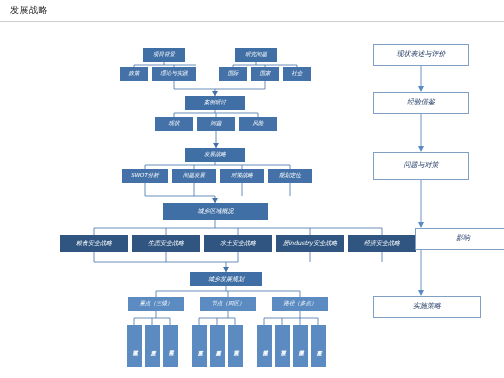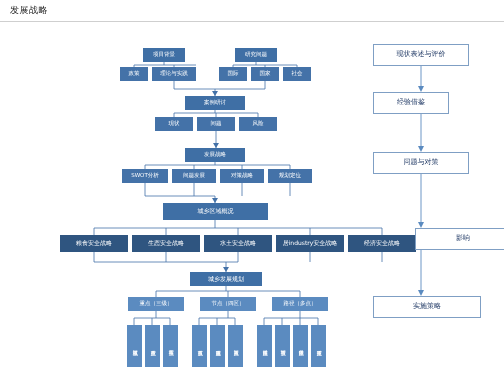--- a/index.html
+++ b/index.html
@@ -23,20 +23,21 @@
   }
   .node{
     position:absolute;
     box-sizing:border-box;
     display:flex;align-items:center;justify-content:center;
     text-align:center;
     color:#ffffff;
     line-height:1.05;
     overflow:hidden;
     white-space:pre-line;
+    font-style:italic;
   }
   .n-blue{background:#4472a8;}
   .n-dark{background:#2f5580;}
   .n-mid{background:#3f6fa5;}
   .n-light{background:#5b8bc0;}
   .n-outline{
     background:#ffffff;color:#1f3864;
     border:1px solid #7f9fc4;
   }
   .vert{
@@ -188,17 +189,17 @@
     <div class="node n-light vert" style="left: 210px; top: 325px; width: 15px; height: 42px; font-size: 5px;">重点廊道</div>
     <div class="node n-light vert" style="left: 228px; top: 325px; width: 15px; height: 42px; font-size: 5px;">重点片区</div>
     <div class="node n-light vert" style="left: 257px; top: 325px; width: 15px; height: 42px; font-size: 5px;">重点路径</div>
     <div class="node n-light vert" style="left: 275px; top: 325px; width: 15px; height: 42px; font-size: 5px;">重点环节</div>
     <div class="node n-light vert" style="left: 293px; top: 325px; width: 15px; height: 42px; font-size: 5px;">重点保障</div>
     <div class="node n-light vert" style="left: 311px; top: 325px; width: 15px; height: 42px; font-size: 5px;">重点支撑</div>
   </div>
 
 <div id="right-flow">
     <div class="node n-outline" style="left: 373px; top: 44px; width: 96px; height: 22px; font-size: 7px;">现状表述与评价</div>
-    <div class="node n-outline" style="left: 373px; top: 92px; width: 76px; height: 22px; font-size: 7px;">经验借鉴</div>
-    <div class="node n-outline" style="left: 373px; top: 152px; width: 96px; height: 22px; font-size: 7px;">问题与对策</div>
+    <div class="node n-outline" style="left: 373px; top: 92px; width: 96px; height: 22px; font-size: 7px;">经验借鉴</div>
+    <div class="node n-outline" style="left: 373px; top: 152px; width: 96px; height: 28px; font-size: 7px;">问题与对策</div>
     <div class="node n-outline" style="left: 373px; top: 228px; width: 96px; height: 22px; font-size: 7px; margin-left: 42px;">影响</div>
     <div class="node n-outline" style="left: 373px; top: 296px; width: 108px; height: 22px; font-size: 7px;">实施策略</div>
   </div>
 
 </body></html>

